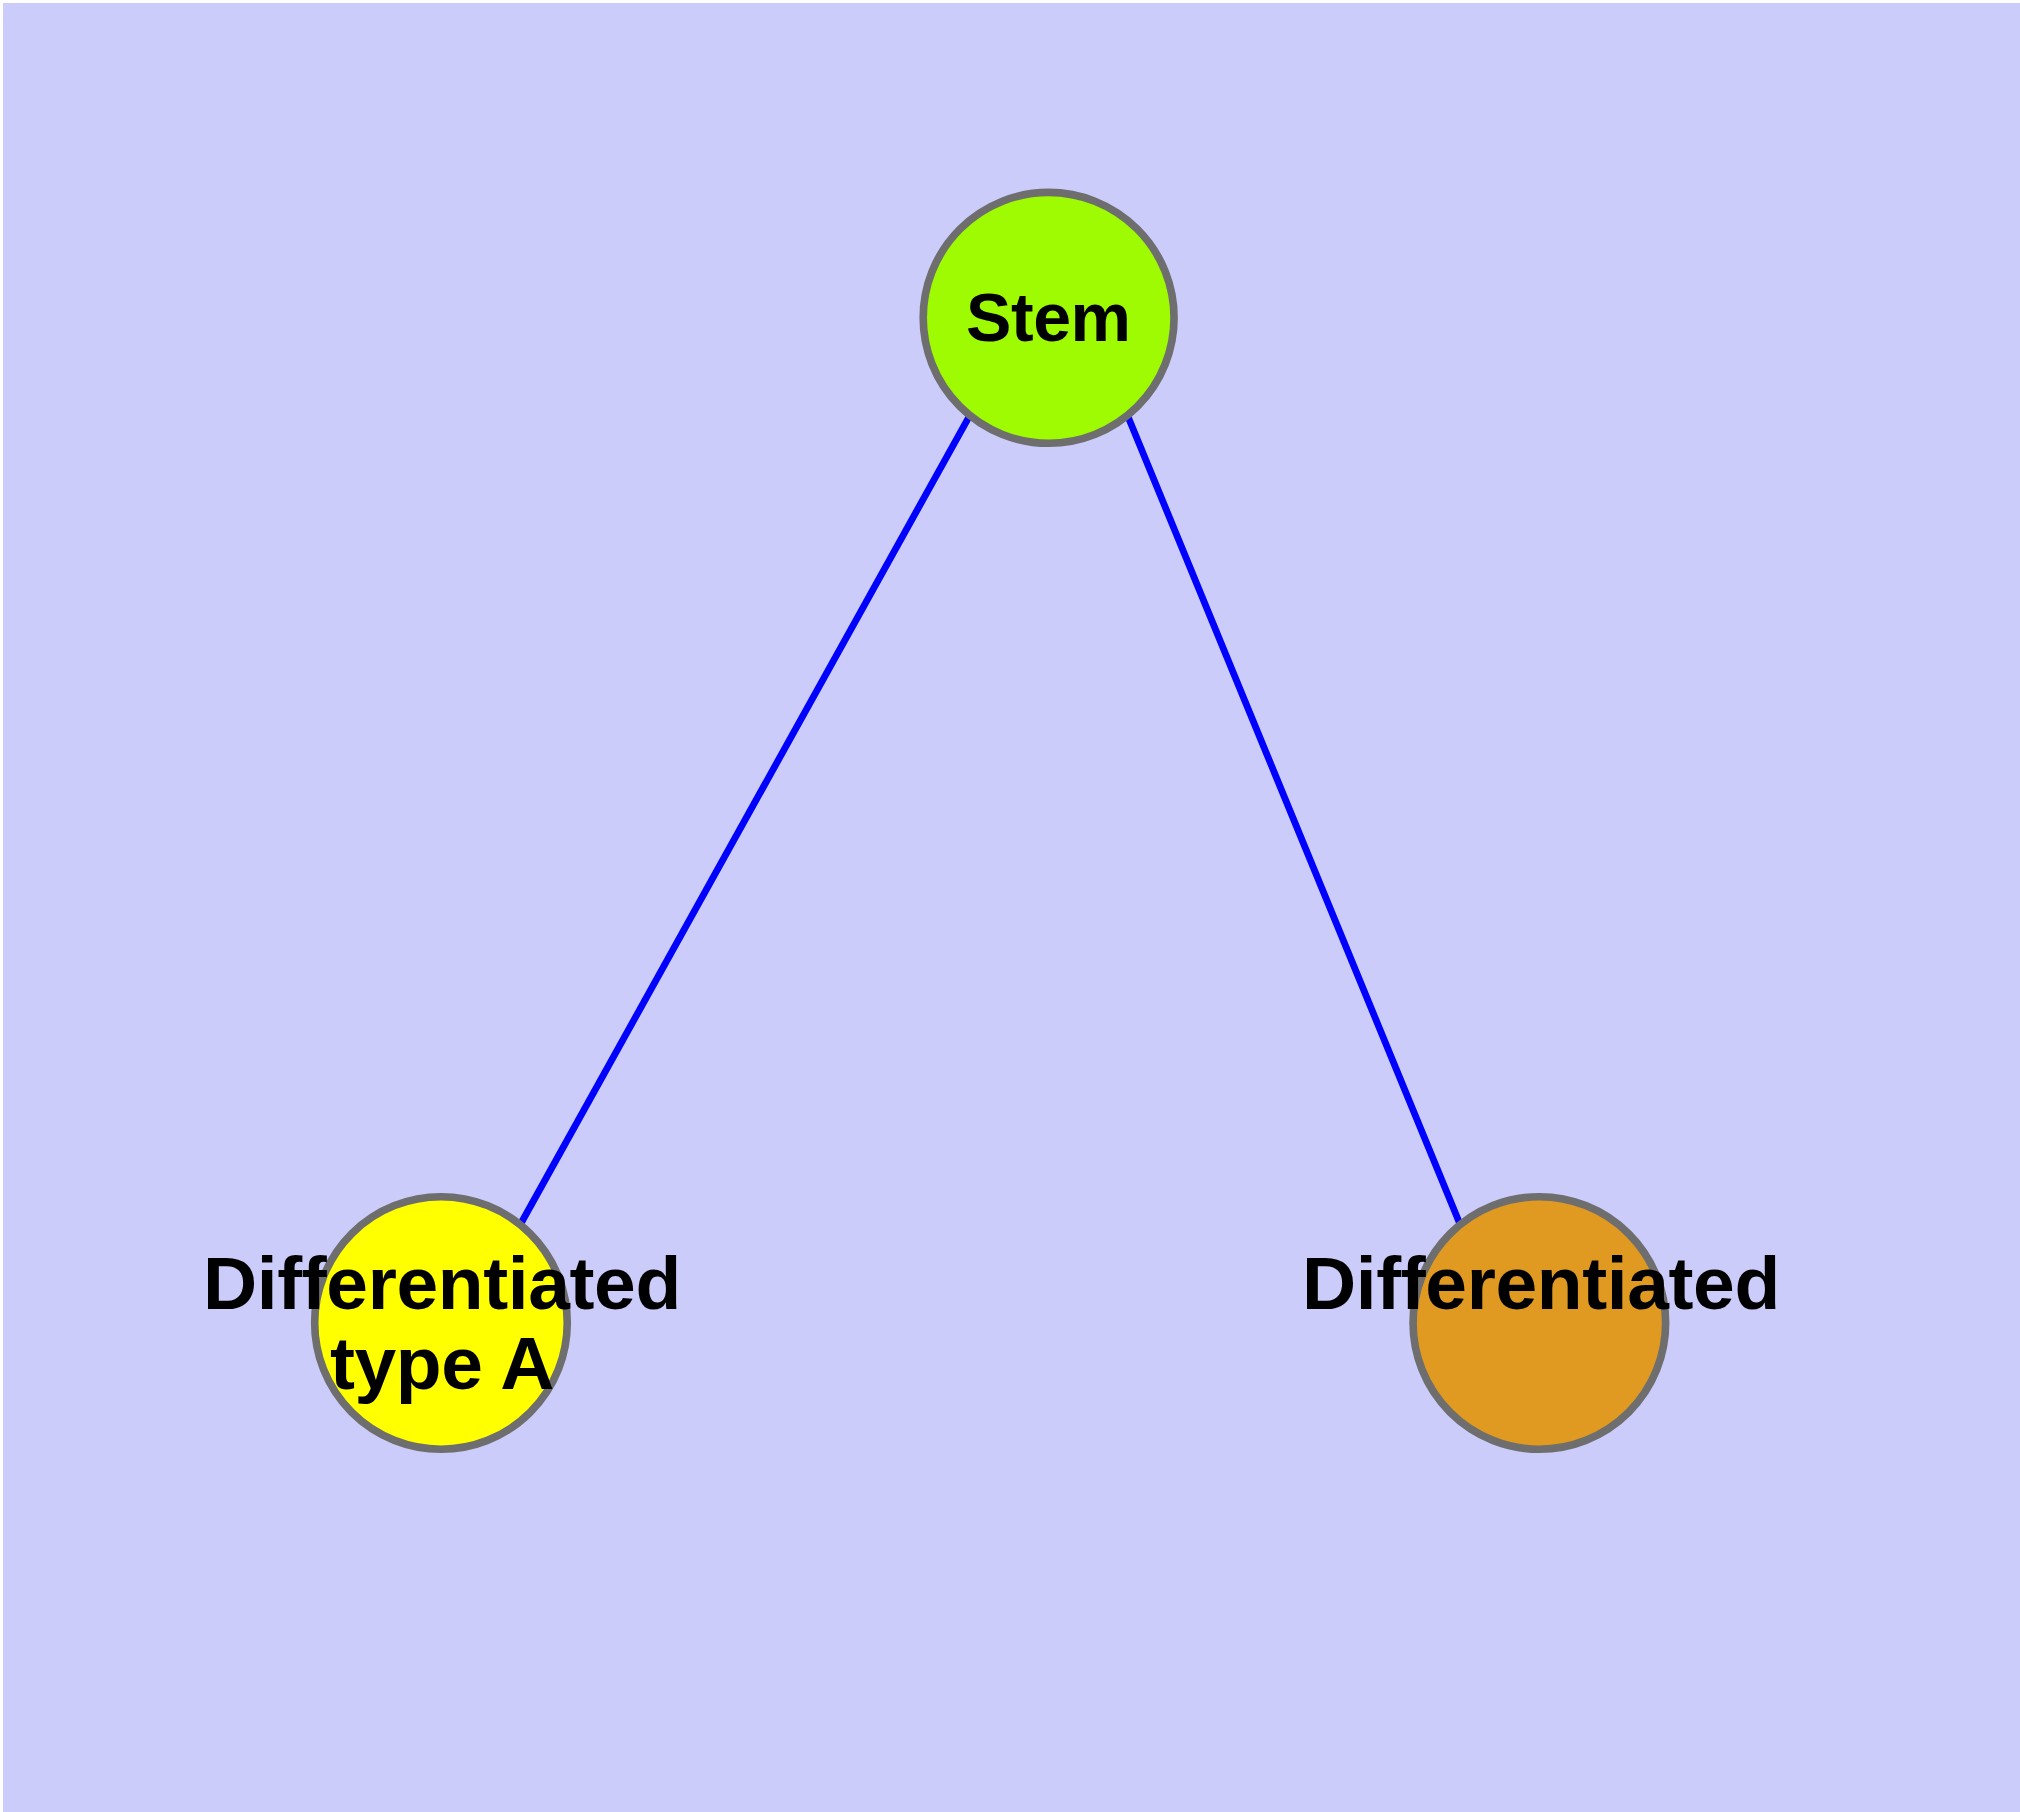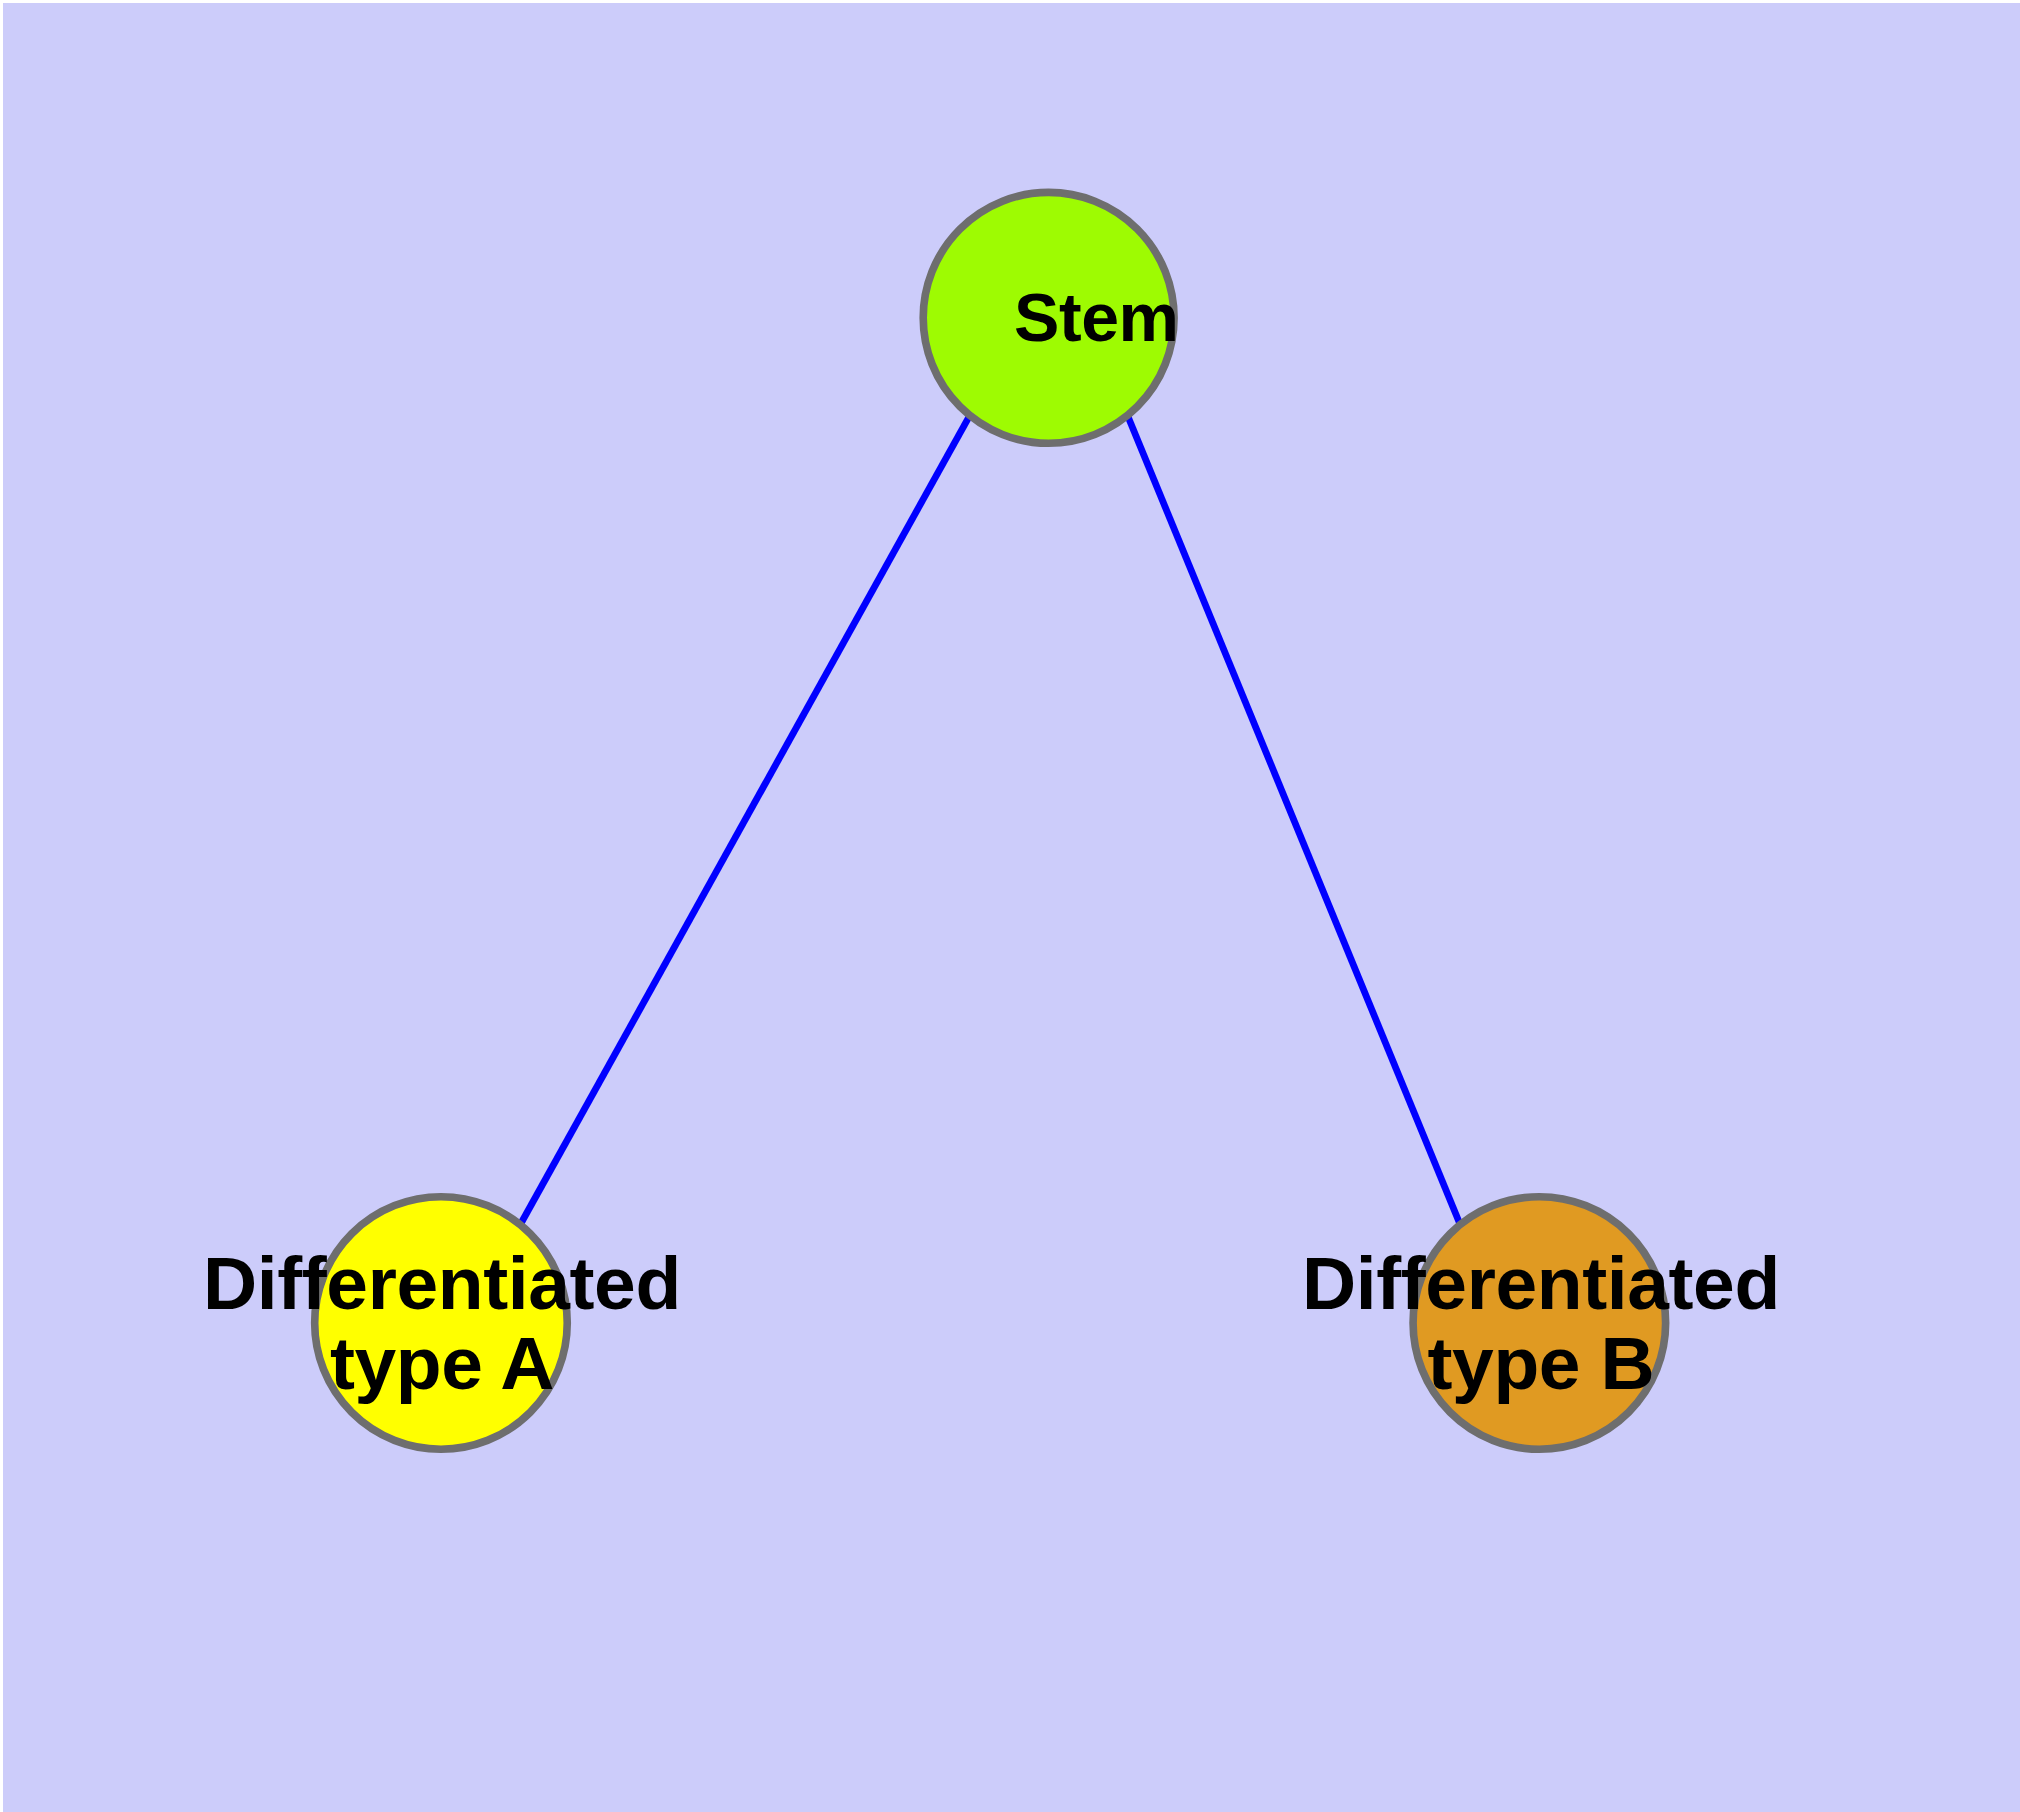--- a/index.html
+++ b/index.html
@@ -43,21 +43,20 @@
     color: #000000;
     font-family: "Liberation Sans", sans-serif;
     font-weight: bold;
     line-height: 1.07;
     white-space: pre;
     pointer-events: none;
     letter-spacing: -0.4px;
   }
   .node-label.stem {
     font-size: 68px;
-    margin-left: 48px;
   }
   .node-label.diff {
     font-size: 75px;
     text-align: center;
   }
 </style>
 </head>
 <body>
 
 <div id="canvas" style="width: 2021px; height: 1812px;">
@@ -74,16 +73,16 @@
       <circle id="node-0" cx="1237" cy="375" r="148" fill="#9efb02" stroke="#6e6e6e" stroke-width="9"></circle>
       <circle id="node-1" cx="520" cy="1561" r="149" fill="#ffff00" stroke="#6e6e6e" stroke-width="9"></circle>
       <circle id="node-2" cx="1816" cy="1561" r="149" fill="#e09a22" stroke="#6e6e6e" stroke-width="9"></circle>
     </g>
   </svg>
 
   <div class="node-label stem" id="label-0" style="font-size: 68px; left: 966px; top: 281px; width: auto;">Stem</div>
 
   <div class="node-label diff" id="label-1" style="font-size: 75px; left: 203px; top: 1243px; width: auto;"><span>Differentiated</span><br><span>type A</span></div>
 
-  <div class="node-label diff" id="label-2" style="font-size: 75px; left: 1302px; top: 1243px; width: auto;"><span>Differentiated</span><br><span>type B</span></div>
+  <div class="node-label diff" id="label-2" style="font-size: 75px; left: 1302px; top: 1243px; width: auto;"><span>Differentiated</span><br></div>
 
 </div>
 
 
 </body></html>

